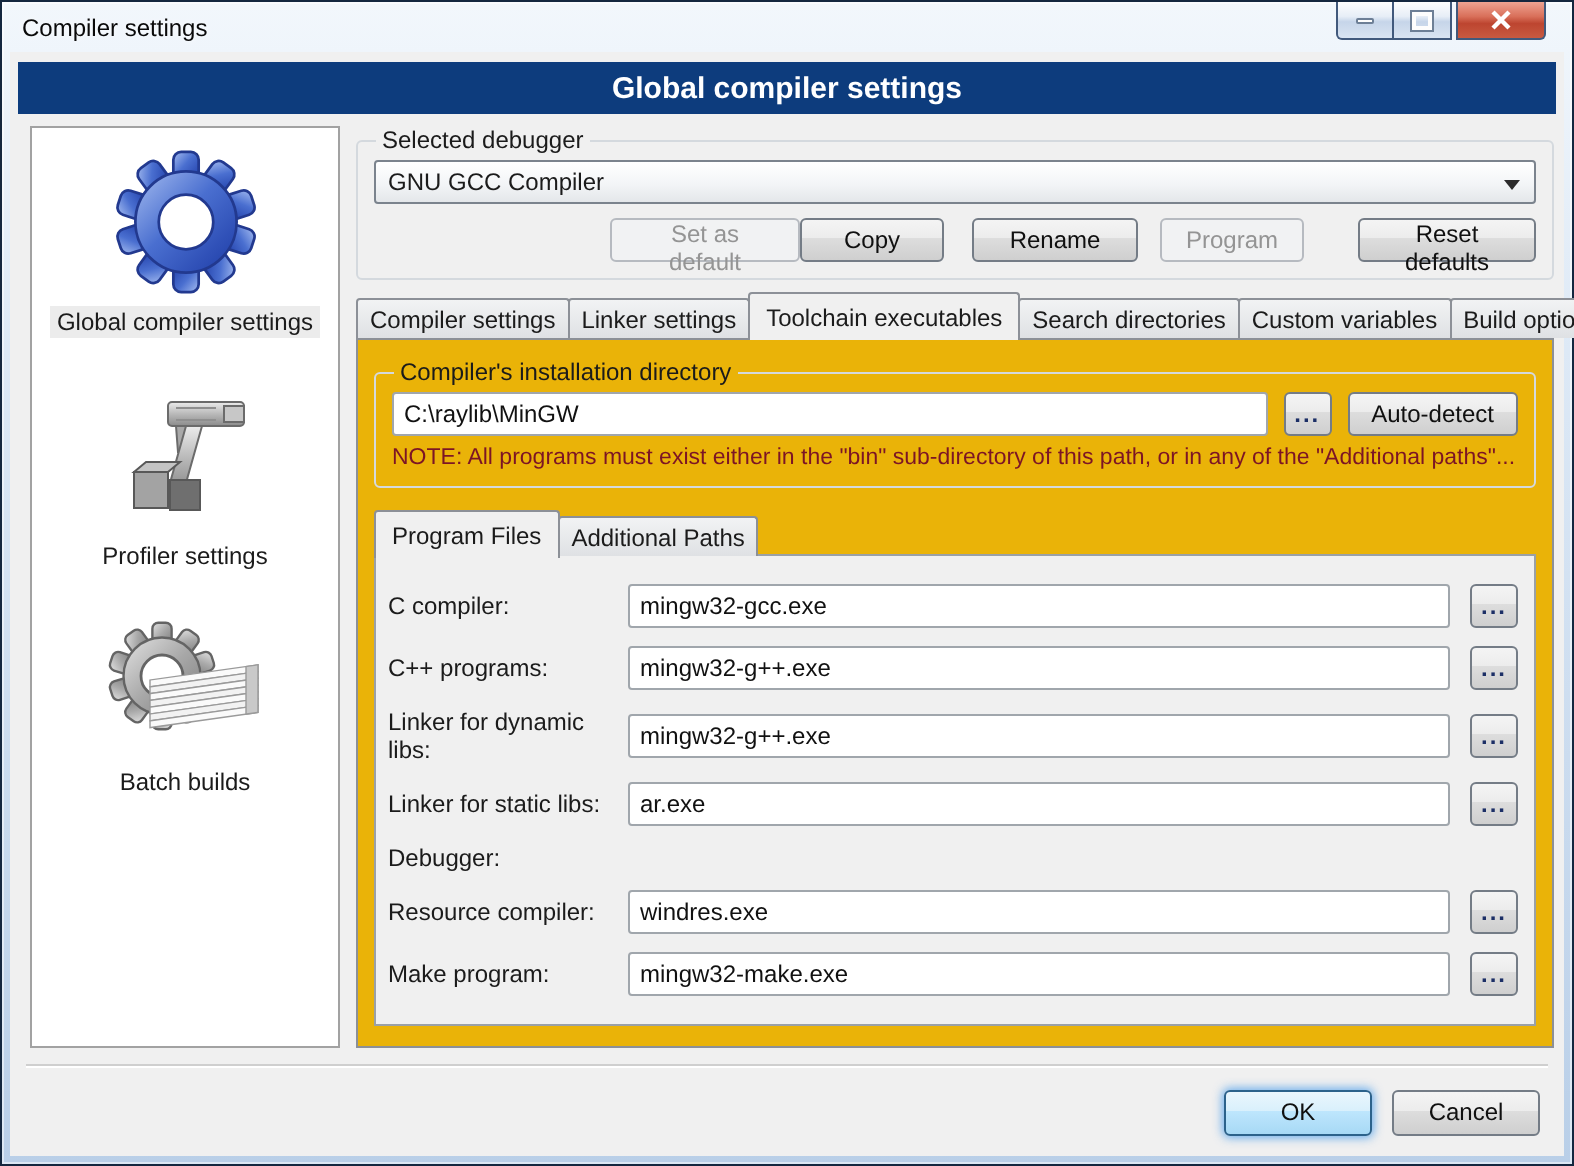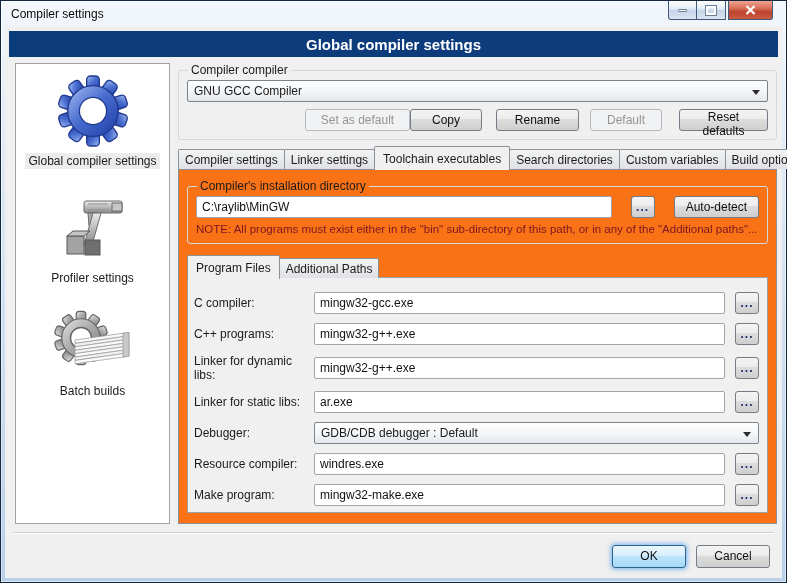--- a/index.html
+++ b/index.html
@@ -41,33 +41,33 @@
     background:linear-gradient(180deg,#fff,#f3f5f7 55%,#e4e7ea);
     display:flex;align-items:center;padding:0 20px 0 6px;position:relative;flex:1;min-width:0;}
   .combo .txt{white-space:nowrap;overflow:hidden;}
   .combo .arrow{position:absolute;right:7px;top:9px;width:0;height:0;
     border-left:4px solid transparent;border-right:4px solid transparent;border-top:5px solid #2b2b2b;}
   .btnrow{display:flex;margin-top:7px;align-items:center;}
   .btn{height:22px;border:1px solid #747c86;border-radius:3px;
     background:linear-gradient(180deg,#f4f4f4,#ececec 45%,#dddddd 46%,#cfcfcf);
     font-family:inherit;font-size:12px;color:#101010;padding:0 10px;cursor:default;}
   .btn:disabled{border-color:#b6bac0;background:#f1f2f3;color:#949494;}
-  .btn.w-setdef{width:105px;margin-left:118px;}
+  .btn.w-setdef{width:95px;margin-left:118px;}
   .btn.w-copy{width:72px;}
   .btn.w-ren{width:83px;margin-left:14px;}
   .btn.w-del{width:72px;margin-left:11px;}
   .btn.w-reset{width:89px;margin-left:auto;}
   .tabs{display:flex;align-items:flex-end;margin-top:6px;position:relative;z-index:2;flex:none;}
   .tab{height:20px;border:1px solid #8c9097;border-bottom:none;border-radius:2px 2px 0 0;
     background:linear-gradient(180deg,#f2f3f4,#dfe1e4);padding:0 6px;margin-right:-1px;
     display:flex;align-items:center;white-space:nowrap;}
   .tab.active{height:24px;background:#f0f0f0;margin-bottom:-1px;padding:0 8px;z-index:3;position:relative;}
-  .tabpanel{flex:1;border:1px solid #8c9097;background:#f97316;padding:9px 8px 10px;
+  .tabpanel{flex:1;border:1px solid #8c9097;background:#eab308;padding:9px 8px 10px;
     display:flex;flex-direction:column;min-height:0;}
-  .row{display:flex;gap:19px;align-items:center;}
+  .row{display:flex;gap:8px;align-items:center;}
   input.text{flex:1;height:22px;border:1px solid #a0a6ac;border-radius:2px;padding:0 5px;
     font-family:"Liberation Sans",sans-serif;font-size:12px;background:#fff;min-width:0;color:#111;}
   .btn.browse{width:24px;flex:none;padding:0;color:#1c2f66;font-weight:bold;letter-spacing:1px;}
   .btn.autodetect{flex:none;padding:0 11px;}
   .note{margin-top:5px;color:#7c1525;font-size:11.5px;white-space:nowrap;overflow:hidden;}
   .subtabs{display:flex;align-items:flex-end;margin-top:11px;flex:none;position:relative;z-index:2;}
   .subpanel{flex:1;border:1px solid #9aa0a6;background:#f0f0f0;margin-top:-1px;
     padding:14px 8px 8px 6px;display:flex;flex-direction:column;gap:9px;min-height:0;}
   .frow{display:flex;align-items:center;flex:none;}
   .flabel{width:120px;flex:none;}
@@ -190,30 +190,30 @@
               <rect x="0" y="20.4" width="54" height="3.4" fill="#fafafa" stroke="#9a9a9a" stroke-width="0.7"></rect>
               <rect x="48" y="0" width="6" height="23.8" fill="#c9c9c9" stroke="#9a9a9a" stroke-width="0.7"></rect>
             </g>
           </svg>
           <span class="lbl">Batch builds</span>
         </div>
       </div>
 
       <div class="content">
         <fieldset class="group">
-          <legend>Compiler compiler</legend>
+          <legend>Selected debugger</legend>
           <div class="combo">
             <span class="txt">GNU GCC Compiler</span>
             <span class="arrow"></span>
           </div>
           <div class="btnrow">
             <button class="btn w-setdef" disabled="">Set as default</button>
             <button class="btn w-copy">Copy</button>
             <button class="btn w-ren">Rename</button>
-            <button class="btn w-del" disabled="">Default</button>
+            <button class="btn w-del" disabled="">Program</button>
             <button class="btn w-reset">Reset defaults</button>
           </div>
         </fieldset>
 
         <div class="tabs">
           <div class="tab">
               <span>Compiler settings</span>
             </div>
           <div class="tab">
               <span>Linker settings</span>
@@ -277,26 +277,20 @@
             </div>
             <div class="frow">
               <span class="flabel">Linker for static libs:</span>
               <div class="fctrl">
                 <input class="text" type="text" value="ar.exe" style="">
                 <button class="btn browse">...</button>
               </div>
             </div>
             <div class="frow">
               <span class="flabel">Debugger:</span>
-              <div class="fctrl">
-                <div class="combo">
-                  <span class="txt">GDB/CDB debugger : Default</span>
-                  <span class="arrow"></span>
-                </div>
-              </div>
             </div>
             <div class="frow">
               <span class="flabel">Resource compiler:</span>
               <div class="fctrl">
                 <input class="text" type="text" value="windres.exe" style="">
                 <button class="btn browse">...</button>
               </div>
             </div>
             <div class="frow">
               <span class="flabel">Make program:</span>

